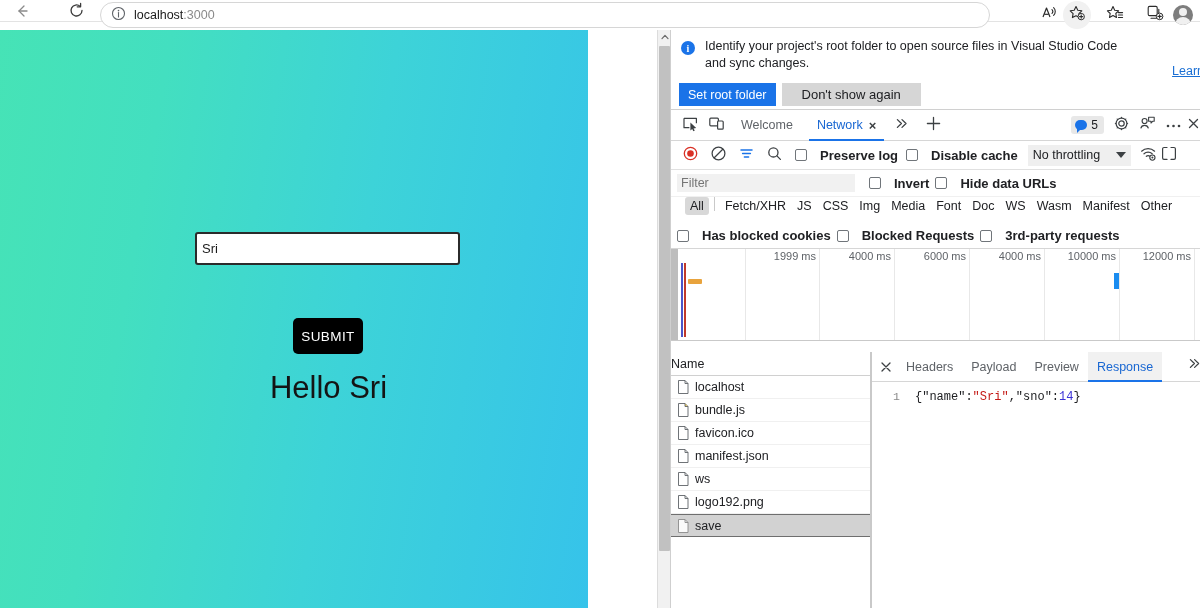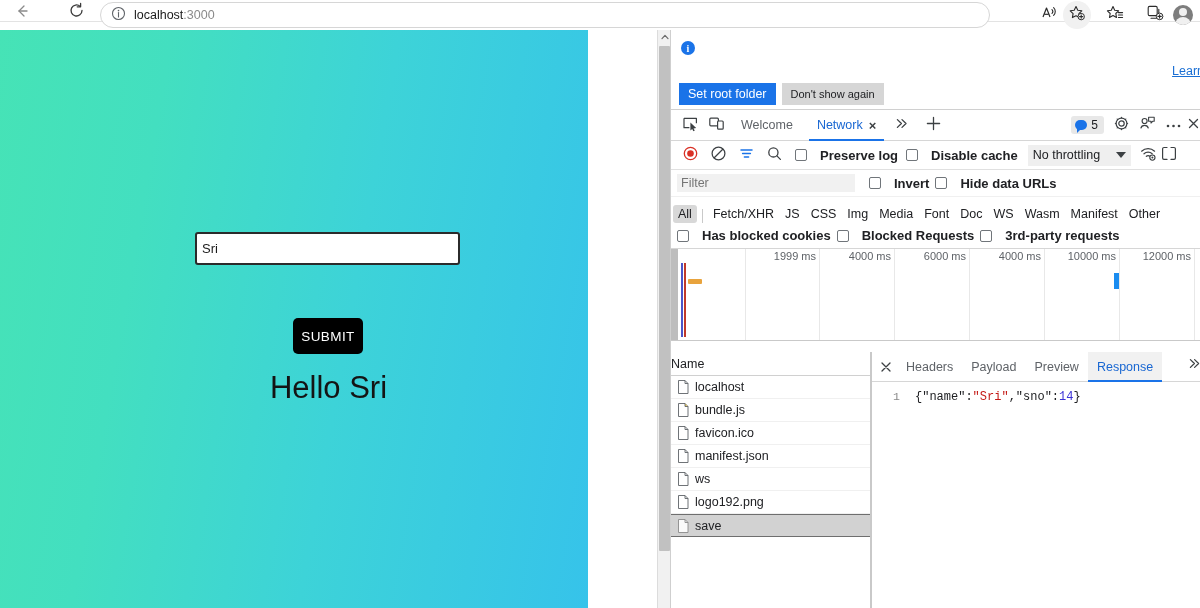--- a/index.html
+++ b/index.html
@@ -164,22 +164,22 @@
   }
   #set-root-folder-btn {
     background: #1a73e8; color: #ffffff;
     border: none; padding: 4px 9px;
     font-size: 12.5px;
     font-family: "Liberation Sans", sans-serif;
     cursor: pointer;
   }
   #dont-show-again-btn {
     background: #d6d6d6; color: #202124;
-    border: none; padding: 4px 9px;
-    font-size: 11px;
+    border: none; padding: 4px 20px;
+    font-size: 13px;
     font-family: "Liberation Sans", sans-serif;
     cursor: pointer;
   }
 
   
   #devtools-tabbar {
     position: relative; height: 31px;
     border-bottom: 1px solid #d6d6d6;
     display: flex; align-items: center;
     background: #ffffff;
@@ -260,22 +260,22 @@
   }
   #filter-input {
     width: 178px; height: 18px;
     border: none; background: #f1f1f1;
     font-size: 12.5px; color: #202124; padding: 0 4px;
     font-family: "Liberation Sans", sans-serif;
     outline: none;
   }
   
   #type-row {
-    height: 26px; display: flex; align-items: flex-end;
-    padding-left: 2px; gap: 1px;
+    height: 26px; display: flex; align-items: flex-start;
+    padding-left: 14px; gap: 1px;
   }
   .type-pill {
     font-size: 12.5px; color: #202124;
     padding: 2px 5px; border-radius: 3px;
   }
   .type-pill.active { background: #d8d8d8; }
   #type-divider {
     width: 1px; height: 14px; background: #c9c9c9; margin: 0 4px;
   }
   
@@ -486,20 +486,21 @@
         <path d="M1 4.6 L4 1.4 L7 4.6" stroke="#6b6b6b" stroke-width="1.2" fill="none" stroke-linecap="round" stroke-linejoin="round"></path>
       </svg>
   </div>
   <div id="scroll-thumb"></div>
 </div>
 
 <div id="devtools">
 
   <div id="info-banner">
     <div id="info-icon">i</div>
+    <div id="info-text">Identify your project's root folder to open source files in Visual Studio Code and sync changes.</div>
     <div id="learn-more">Learn more</div>
     <div id="banner-buttons">
       <button id="set-root-folder-btn">Set root folder</button>
       <button id="dont-show-again-btn">Don't show again</button>
     </div>
   </div>
 
   <div id="devtools-tabbar">
     <div class="dt-icon-btn" style="margin-left:6px">
       <span>

